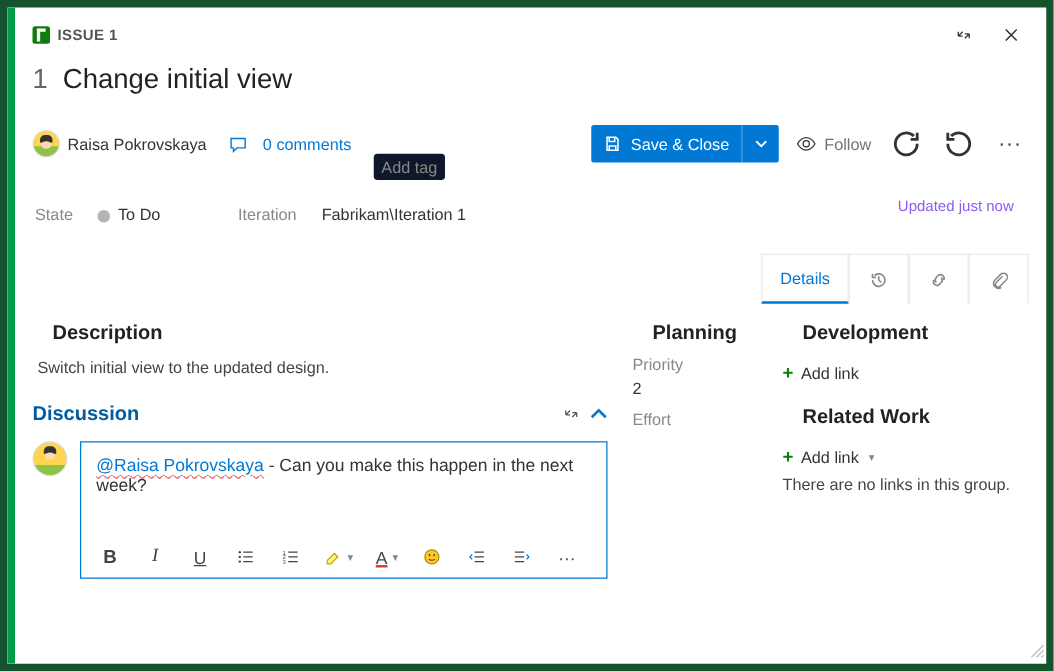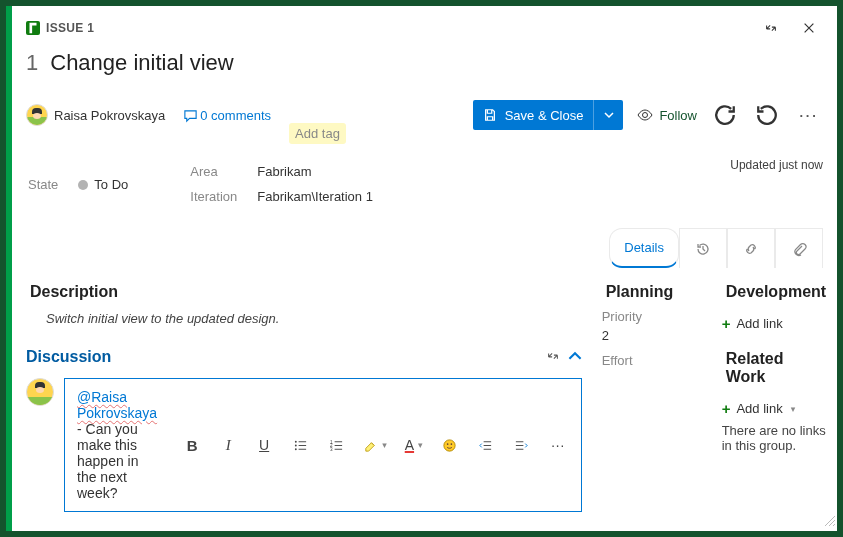--- a/index.html
+++ b/index.html
@@ -17,67 +17,67 @@
   h1.title { font-weight:400; font-size:22px; margin:8px 0 10px 0; display:flex; align-items:center; gap:12px; color:#222;}
   h1.title .num { color:#666; }
 
   .actionbar { display:flex; align-items:center; gap:18px; }
   .user-chip { display:inline-flex; align-items:center; gap:6px; }
   .avatar { width:22px; height:22px; border-radius:50%; background:#ffd54f; display:inline-flex; align-items:center; justify-content:center; position:relative; overflow:hidden; border:1px solid #ddd;}
   .avatar::before { content:""; position:absolute; top:3px; width:10px; height:6px; background:#333; border-radius:4px 4px 0 0; } 
   .avatar::after { content:""; position:absolute; top:8px; width:8px; height:6px; background:#ffd9b3; border-radius:50%; } 
   .avatar .body { position:absolute; bottom:0; width:100%; height:8px; background:#8bc34a; }
 
-  .discussion-link { display:inline-flex; align-items:center; gap:2px; color:#0078d4; cursor:pointer; }
-  .addtag { color:#888; background:#fef9c3; padding:3px 6px; border-radius:3px; cursor:pointer;margin-top:37px; }
+  .discussion-link { display:inline-flex; align-items:center; gap:12px; color:#0078d4; cursor:pointer; }
+  .addtag { color:#888; background:#0f172a; padding:3px 6px; border-radius:3px; cursor:pointer;margin-top:37px; }
 
   .actionbar-right { margin-left:auto; display:flex; align-items:center; gap:14px; }
   .btn-primary { display:inline-flex; align-items:center; background:#0078d4; color:#fff; height:30px; border-radius:2px; cursor:pointer; }
   .btn-primary .label { display:inline-flex; align-items:center; gap:8px; padding:0 10px; }
   .btn-primary .caret { width:30px; height:100%; display:flex; align-items:center; justify-content:center; border-left:1px solid rgba(255,255,255,.3); }
-  .btn-follow { display:inline-flex; align-items:center; gap:6px; color:#14532d; cursor:pointer; }
+  .btn-follow { display:inline-flex; align-items:center; gap:6px; color:#737373; cursor:pointer; }
 
   .round-icon { width:28px; height:28px; display:inline-flex; align-items:center; justify-content:center; cursor:pointer; color:#555;}
   .ellipsis { letter-spacing:2px; font-weight:bold; }
 
   .meta { display:flex; gap:40px; margin-top:14px; font-size:13px; color:#666; position:relative; }
   .meta table td { padding:4px 18px 4px 0; vertical-align:middle;}
   .meta .label { color:#888; }
   .meta .val { color:#333; }
   .state-dot { width:10px; height:10px; background:#b3b3b3; border-radius:50%; display:inline-block; margin-right:6px; vertical-align:middle;}
   .lock-icon { color:#999; margin-right:6px; }
-  .updated { position:absolute; right:0; top:0; color:#404040; font-size:12px; }
+  .updated { position:absolute; right:12px; top:0; color:#8b5cf6; font-size:12px; }
 
   .tabs { display:flex; justify-content:flex-end; margin-top:18px; border-bottom:1px solid transparent;}
   .tab { width:48px; height:40px; display:flex; align-items:center; justify-content:center; color:#888; border:1px solid #eaeaea; border-bottom:none; cursor:pointer;}
-  .tab.text { width:auto; padding:0 14px;border-radius:13px;}
+  .tab.text { width:auto; padding:0 14px;}
   .tab.active { color:#0078d4; border-bottom:2px solid #0078d4;}
 
   .body-cols { display:flex; gap:20px; margin-top:14px; }
   .col-main { flex:0 0 460px; }
   .col-planning { flex:0 0 100px; }
   .col-dev { flex:1; }
 
-  .section-head { font-size:16px; color:#222; font-weight:600; margin:0 0 8px 4px; }
+  .section-head { font-size:16px; color:#222; font-weight:600; margin:0 0 8px 16px; }
   .section-head.blue { color:#005ba1; }
-  .desc-text { color:#444; margin:10px 0 22px 20px;font-style:italic; }
+  .desc-text { color:#444; margin:10px 0 22px 4px; }
 
   .planning .field-label { color:#888; margin-top:4px; }
   .planning .field-val { color:#333; margin:4px 0 10px 0; }
 
   .addlink { color:#333; display:inline-flex; align-items:center; gap:6px; cursor:pointer; margin-top:6px;}
   .addlink .plus { color:#107c10; font-weight:bold; font-size:15px;}
   .dev-note { color:#444; margin-top:6px; }
 
   .discussion-head { display:flex; align-items:center; gap:8px; }
   .discussion-head .exp { margin-left:auto; display:flex; gap:8px; color:#555; }
   .exp svg, .discussion-head .exp .chev { width:14px; height:14px; }
 
   .discussion-box { display:flex; gap:10px; margin-top:12px; }
-  .comment-editor { flex:1; border:1px solid #0078d4; min-height:110px; display:flex; flex-direction:row; }
+  .comment-editor { flex:1; border:1px solid #0078d4; min-height:110px; display:flex; flex-direction:column; }
   .comment-text { flex:1; padding:10px 12px; font-size:14px; }
   .mention { color:#0078d4; text-decoration:underline wavy #e57373; text-decoration-thickness:1px; text-underline-offset:2px;}
   .toolbar { display:flex; align-items:center; gap:18px; padding:8px 14px; color:#444; }
   .toolbar .tbtn { cursor:pointer; display:inline-flex; align-items:center; gap:2px; min-width:18px; justify-content:center; font-size:14px;}
   .toolbar .tbtn svg { width:15px; height:15px; }
   .toolbar .bold { font-weight:800; font-size:15px;}
   .toolbar .italic { font-style:italic; font-family:serif; font-size:15px;}
   .toolbar .underline { text-decoration:underline; }
   .chevd { font-size:9px; color:#888; margin-left:2px;}
 
@@ -176,24 +176,20 @@
       <table>
         <tbody>
             <tr>
           <td class="label">State</td>
           <td class="val"><span class="state-dot"></span><span>To Do</span></td>
         </tr>
       </tbody>
         </table>
       <table>
         <tbody>
-            <tr>
-          <td class="label">Area</td>
-          <td class="val">Fabrikam</td>
-        </tr>
         <tr>
           <td class="label">Iteration</td>
           <td class="val">Fabrikam\Iteration 1</td>
         </tr>
       </tbody>
         </table>
       <span class="updated">Updated just now</span>
     </div>
 
     <div class="tabs">

